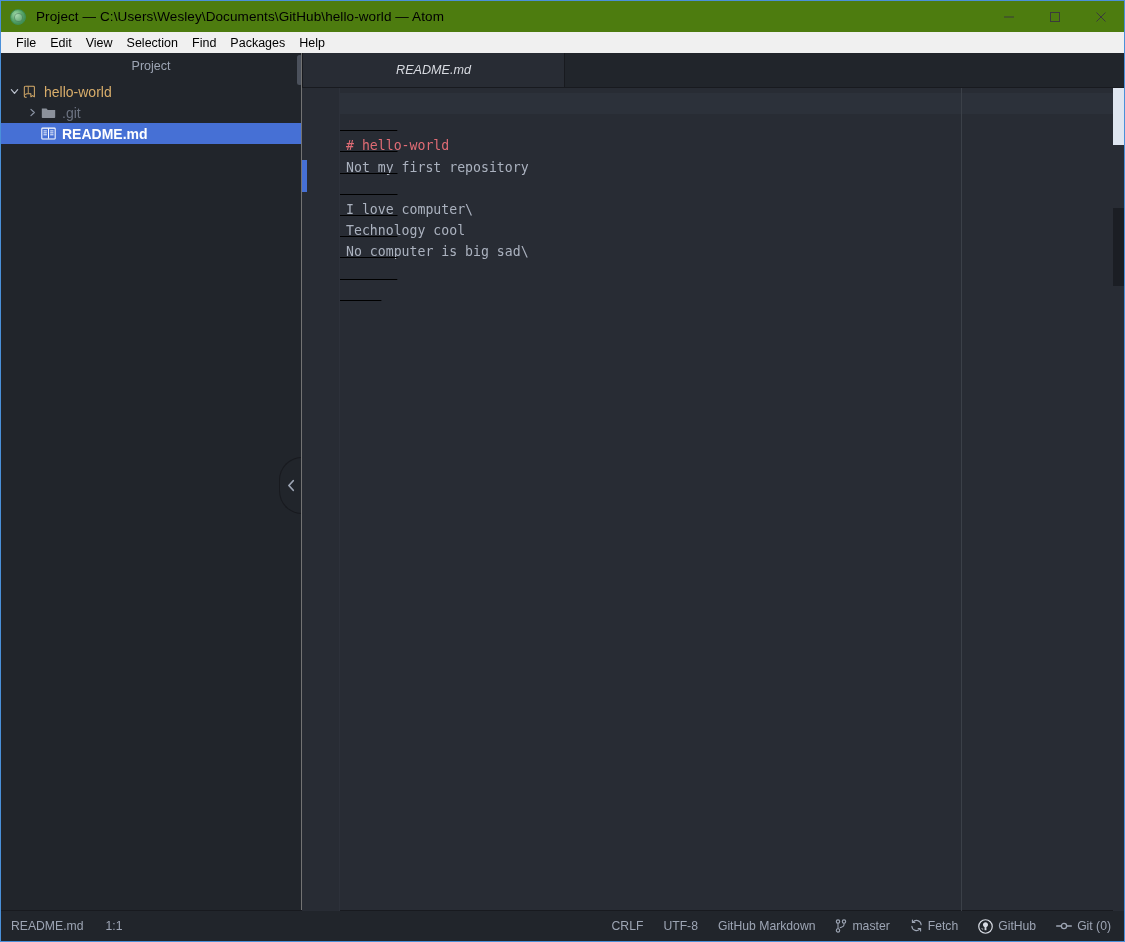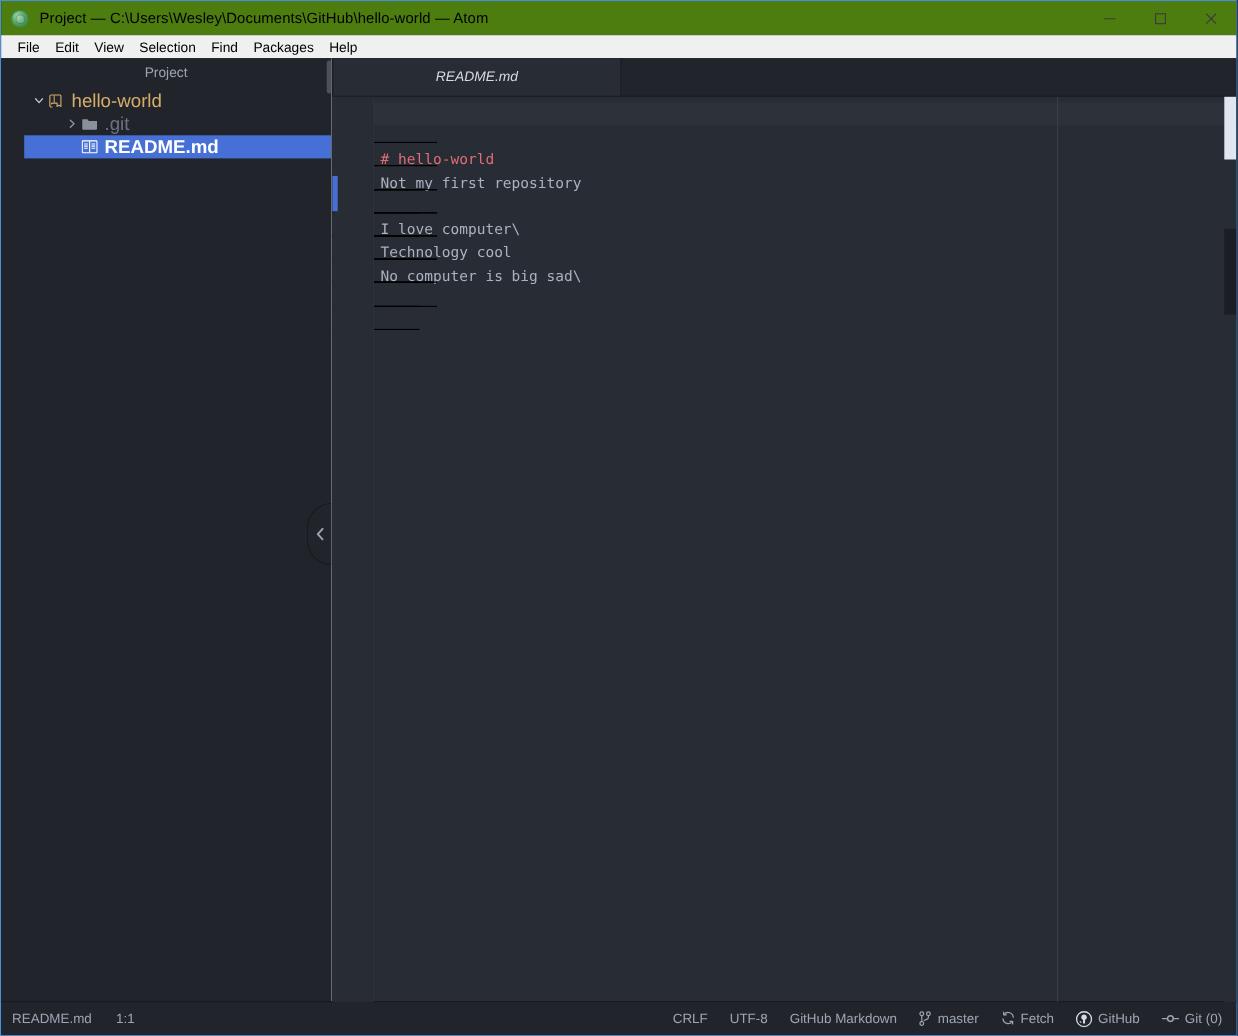--- a/index.html
+++ b/index.html
@@ -116,28 +116,27 @@
     justify-content: center;
     font-size: 12.5px;
     color: #9da5b4;
   }
   .tree-list { padding-top: 2px; }
 
   .tree-row {
     display: flex;
     align-items: center;
     height: 21px;
-    font-size: 17px;
+    font-size: 14px;
     color: #9da5b4;
     white-space: nowrap;
     padding-right: 4px;
-    margin-left: 21px;
   }
   .tree-row.root { padding-left: 6px; color: #d8ad6a; }
-  .tree-row.child { padding-left: 36px; }
+  .tree-row.child { padding-left: 24px; }
   .tree-row.selected {
     background: #4670d5;
     color: #ffffff;
   }
   .tree-row.dim { color: #6b7280; }
 
   .chev {
     width: 14px;
     flex: none;
     display: flex;

